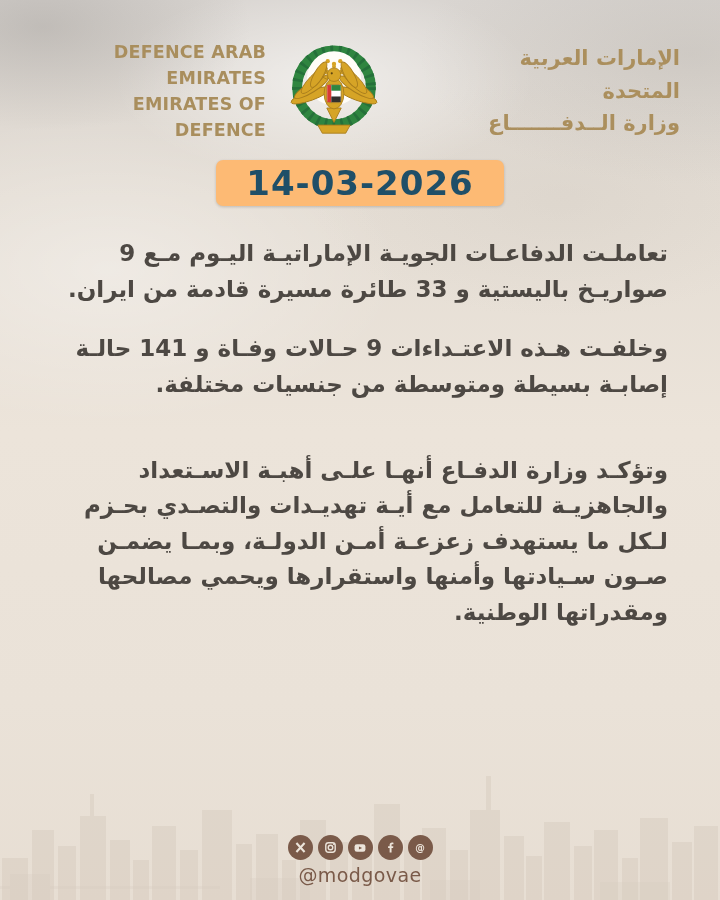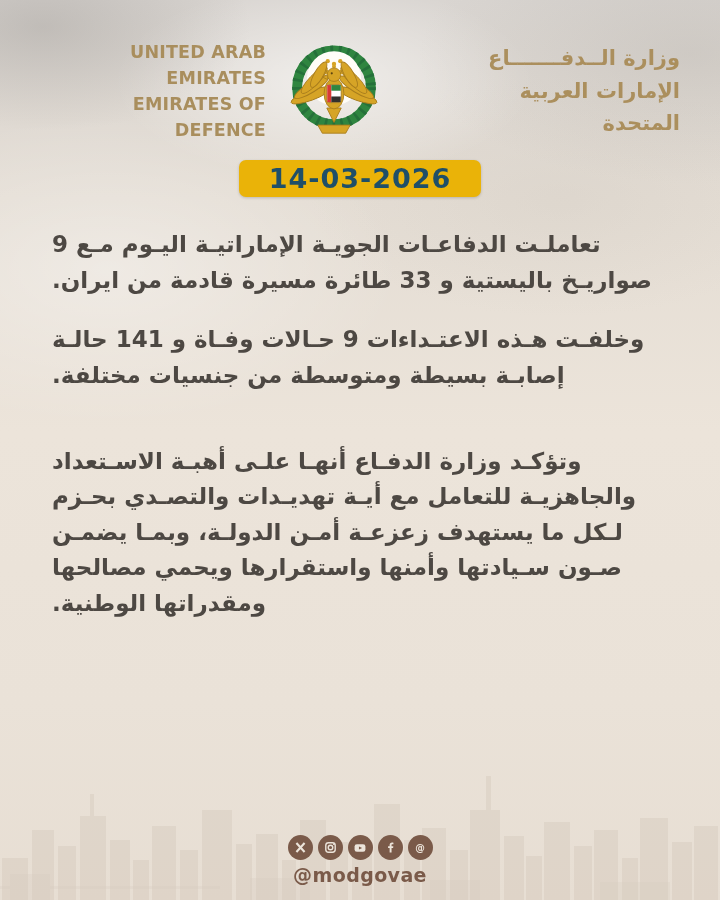--- a/index.html
+++ b/index.html
@@ -23,52 +23,52 @@
   }
   .ministry-en{flex:1;text-align:right;color:#a98e5d;font-weight:bold;
     font-size:17.5px;line-height:1.5;letter-spacing:.2px;}
   .emblem{width:108px;height:112px;flex:0 0 auto;margin-top:-2px;}
   .ministry-ar{flex:1;text-align:right;direction:rtl;color:#ab8f5d;font-weight:bold;
     font-size:21px;line-height:1.55;padding-left:52px;}
 
   
   .date-row{text-align:center;margin-top:14px;}
   .date-badge{
-    display:inline-block;background:#eab308;color:#1f4f68;
-    font-size:27px;font-weight:bold;letter-spacing:1px;
+    display:inline-block;background:#fdba74;color:#1f4f68;
+    font-size:34px;font-weight:bold;letter-spacing:1px;
     padding:3px 30px;border-radius:7px;
     box-shadow:0 1px 3px rgba(0,0,0,.18);
   }
 
   
   .headline{
     margin:18px 40px 0 40px;text-align:center;direction:rtl;
     color:#8a2b28;font-size:29px;font-weight:bold;line-height:1.45;
   }
 
   
   .body-text{margin-top:30px;}
   .para{
-    margin:0 52px 24px 52px;text-align:left;direction:rtl;
+    margin:0 52px 24px 52px;text-align:right;direction:rtl;
     color:#4d4843;font-size:23px;font-weight:bold;line-height:1.55;
   }
   .para.gap-top{margin-top:50px;}
 
   
   .skyline{position:absolute;left:0;bottom:0;width:720px;height:130px;pointer-events:none;}
 
   
   .footer{position:absolute;left:0;bottom:14px;width:100%;text-align:center;}
   .social-row{display:flex;justify-content:center;gap:5px;margin-bottom:4px;}
   .social-icon{
     width:25px;height:25px;border-radius:50%;background:#7a5a49;
     display:flex;align-items:center;justify-content:center;
   }
   .social-icon svg{display:block;}
-  .handle{color:#7a5a49;font-size:19px;font-weight:bold;letter-spacing:.4px;}
+  .handle{color:#7a5a49;font-size:19px;font-weight:normal;letter-spacing:.4px;}
 </style>
 </head>
 <body>
 
 <div class="poster">
 
   <svg class="skyline" viewBox="0 0 720 130" preserveAspectRatio="none">
     <g fill="#cfc2b4" opacity="0.32">
       <rect x="2" y="88" width="26" height="42"></rect>
         <rect x="32" y="60" width="22" height="70"></rect>
@@ -106,21 +106,21 @@
       <rect x="0" y="116" width="220" height="3"></rect>
         <rect x="10" y="104" width="40" height="26"></rect>
       <rect x="250" y="108" width="60" height="22"></rect>
         <rect x="430" y="110" width="50" height="20"></rect>
       <rect x="600" y="112" width="70" height="18"></rect>
     </g>
   </svg>
 
   <div class="header">
     <div class="ministry-en">
-      <div>UNITED ARAB EMIRATES</div>
+      <div>DEFENCE ARAB EMIRATES</div>
       <div>EMIRATES OF DEFENCE</div>
     </div>
 
     <div class="emblem">
       <svg viewBox="0 0 120 120" width="108" height="112">
 
         <circle cx="60" cy="57" r="41" fill="none" stroke="#2f8540" stroke-width="11"></circle>
         <circle cx="60" cy="57" r="41" fill="none" stroke="#25703a" stroke-width="11" stroke-dasharray="3 6"></circle>
 
         <circle cx="60" cy="47" r="30" fill="#fffdf8"></circle>
@@ -157,22 +157,22 @@
           <rect x="52.5" y="54.5" width="4.5" height="19" fill="#d93a35"></rect>
           <rect x="57" y="54.5" width="10.5" height="6.3" fill="#2f8540"></rect>
           <rect x="57" y="67.2" width="10.5" height="6.3" fill="#33312e"></rect>
         </g>
 
         <path d="M42 99 h36 l-5 9 h-26 z" fill="#d6a426" stroke="#a87d1d" stroke-width="1"></path>
       </svg>
     </div>
 
     <div class="ministry-ar">
+      <div>الإمارات العربية المتحدة</div>
       <div>وزارة الــدفـــــــاع</div>
-      <div>الإمارات العربية المتحدة</div>
     </div>
   </div>
 
   <div class="date-row">
     <span class="date-badge">14-03-2026</span>
   </div>
 
 
   <div class="body-text">
     <p class="para">تعاملـت الدفاعـات الجويـة الإماراتيـة اليـوم مـع 9 صواريـخ باليستية و 33 طائرة مسيرة قادمة من ايران.</p>

